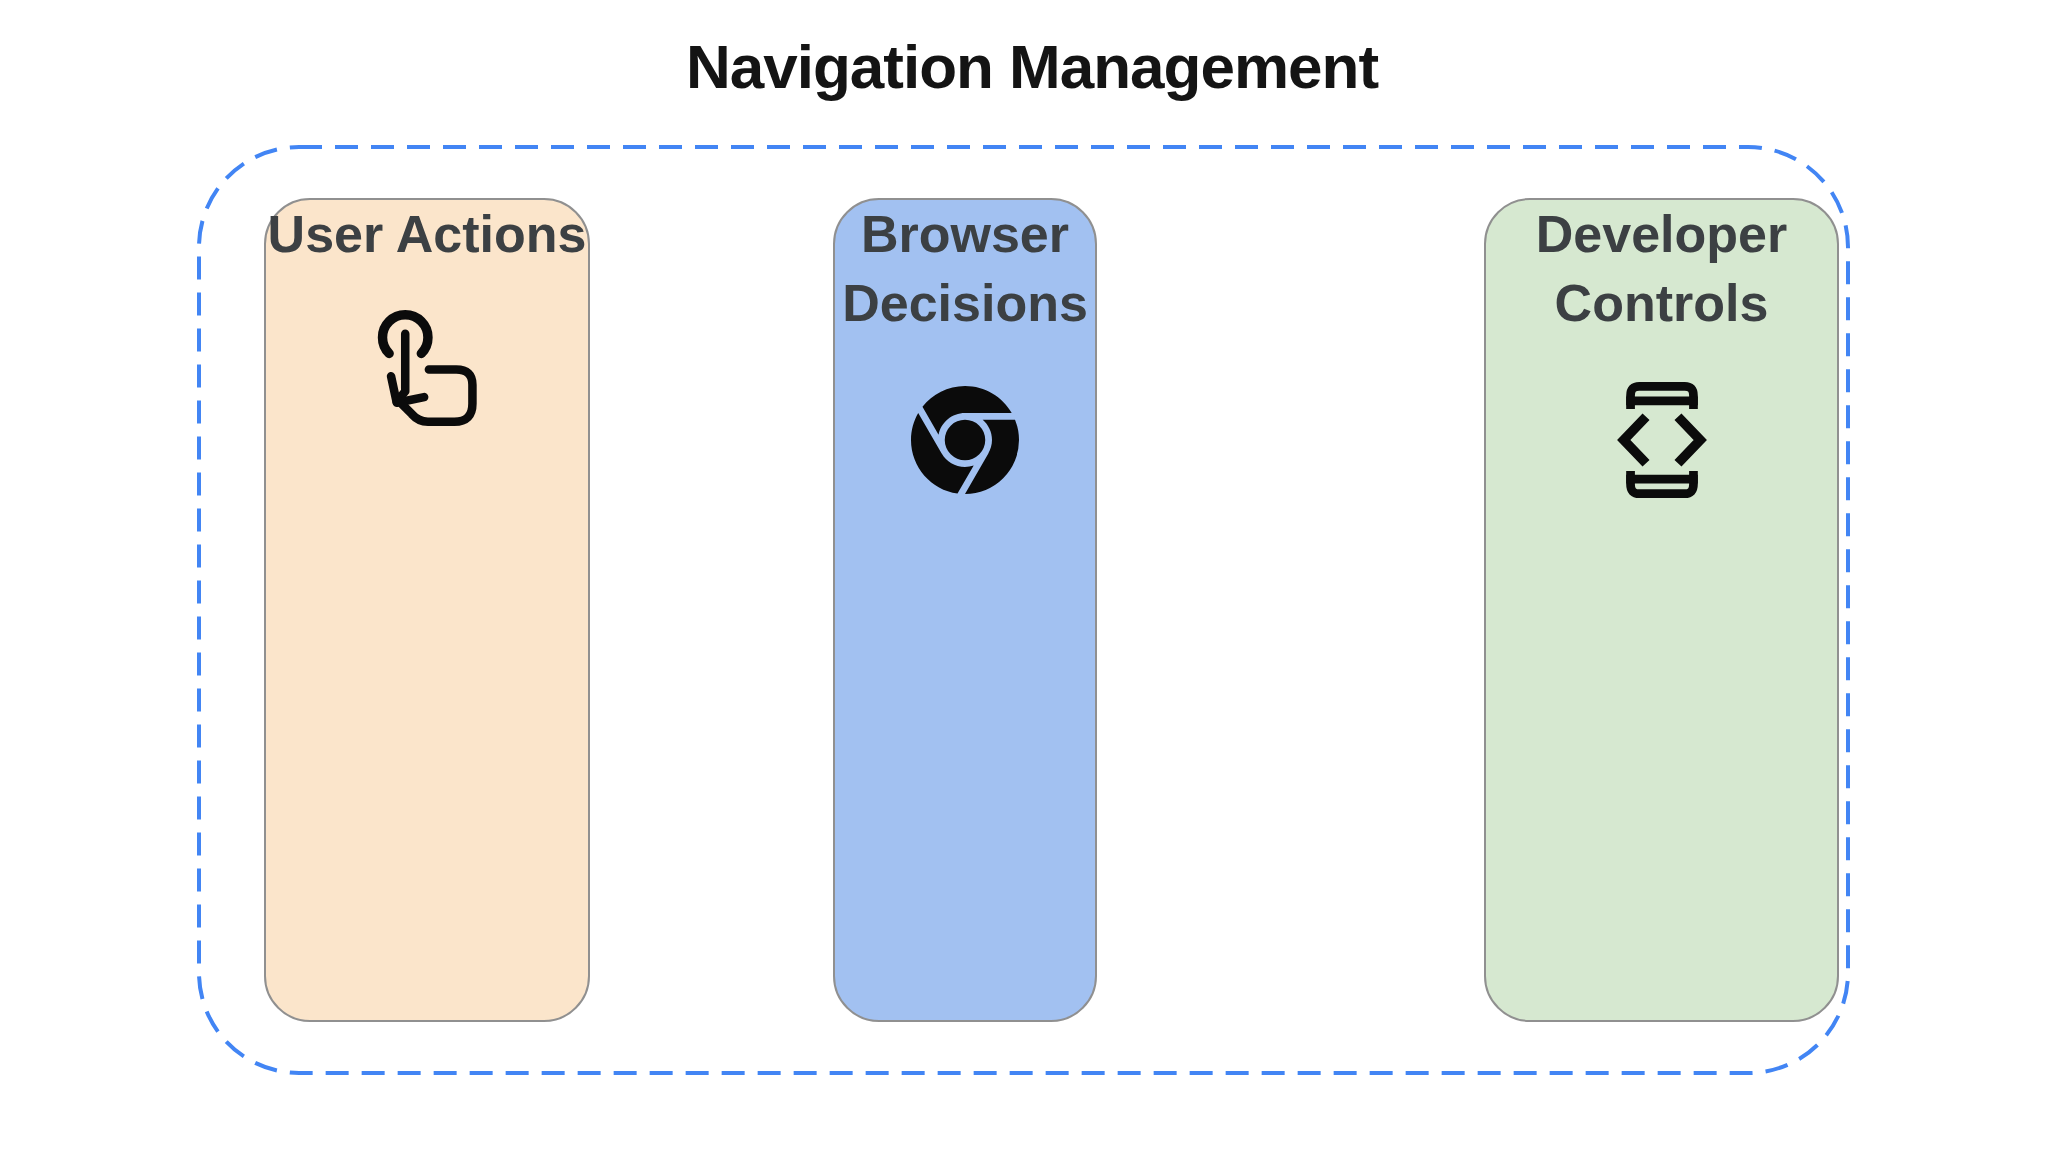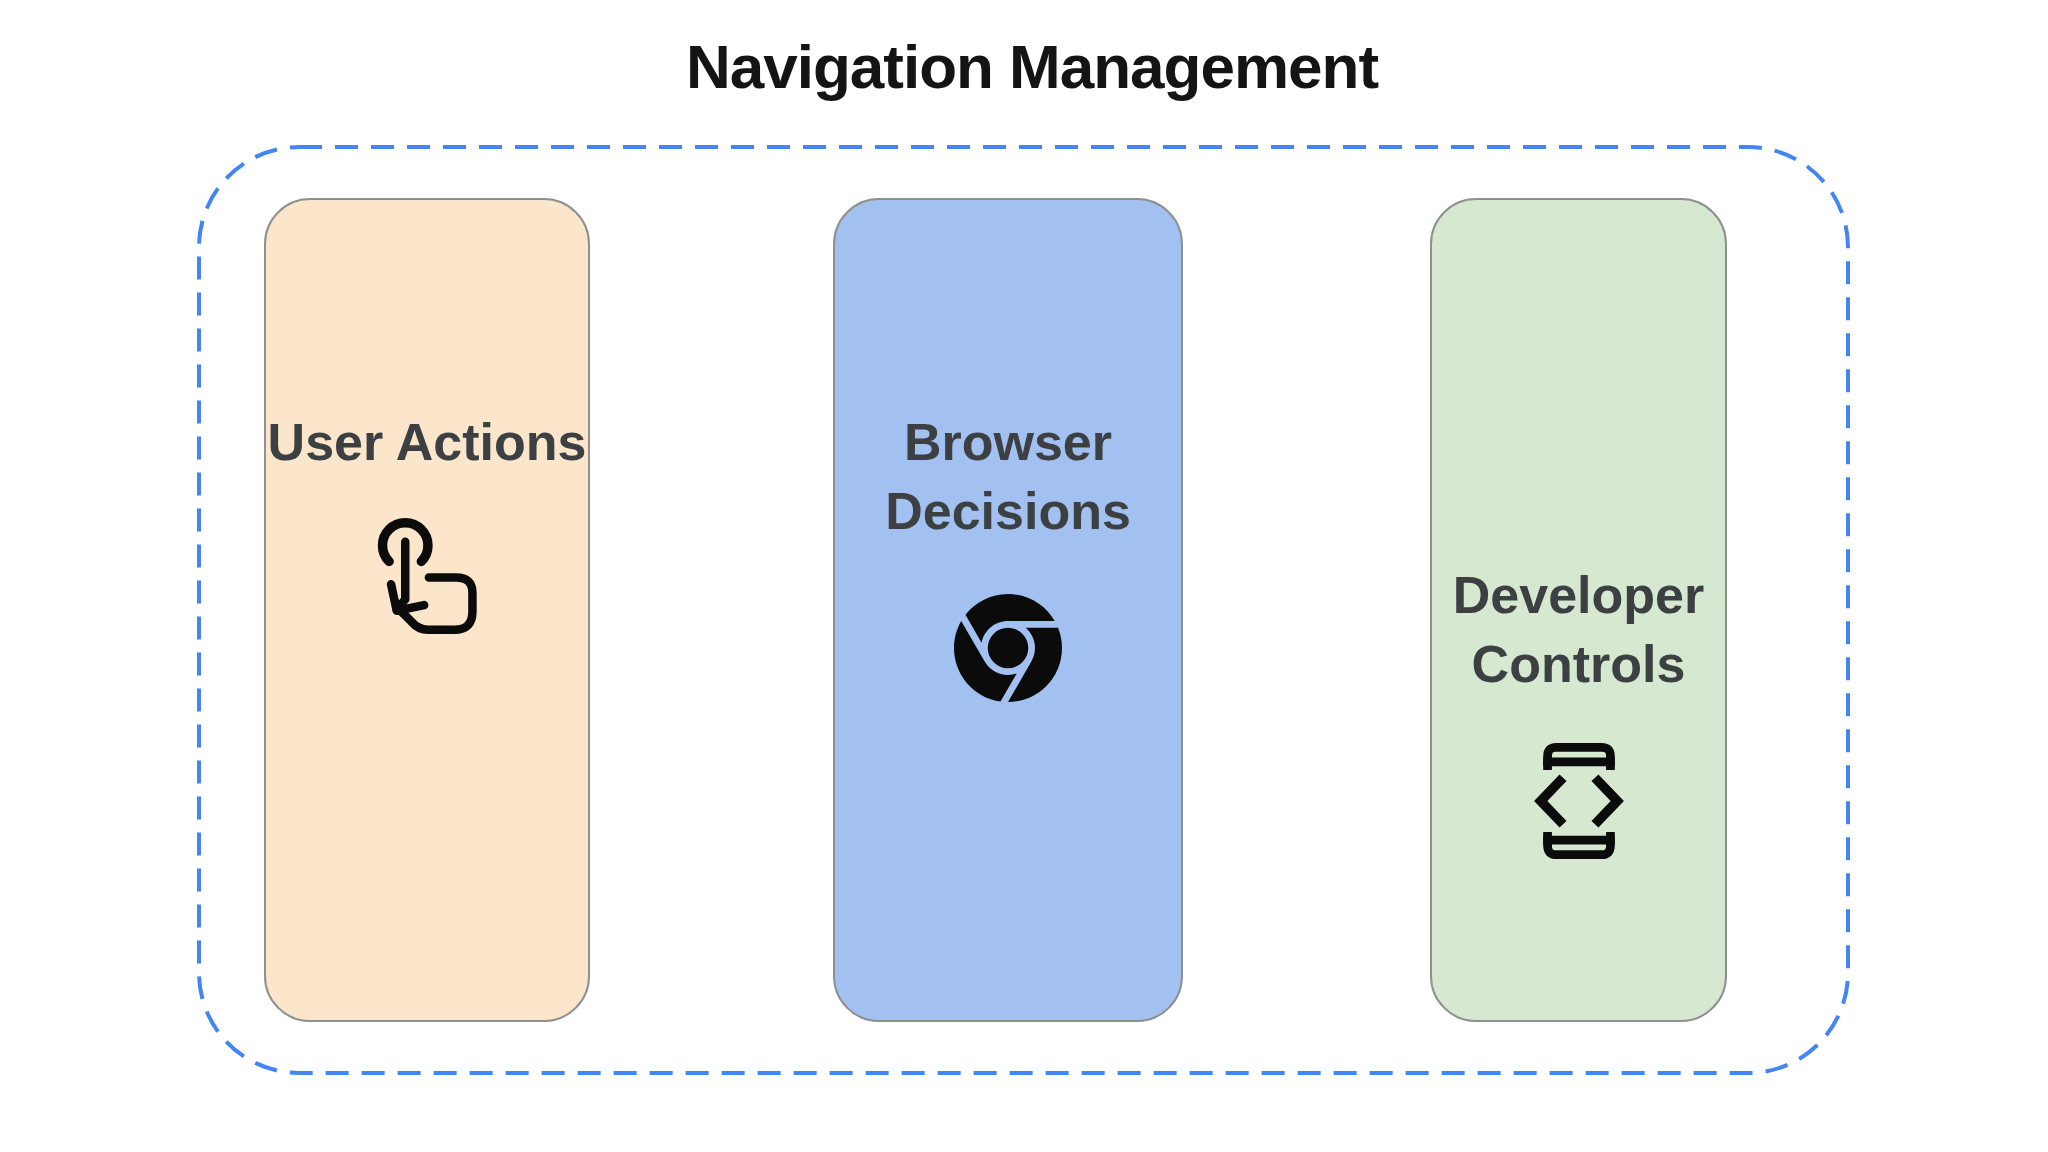--- a/index.html
+++ b/index.html
@@ -42,24 +42,23 @@
     top: 198px;
     height: 824px;
     border: 2px solid var(--card-border, #909090);
     border-radius: 46px;
     box-sizing: border-box;
     display: flex;
     flex-direction: column;
     align-items: center;
   }
   .card-1 { left: 264px; width: 326px; }
-  .card-2 { left: 833px; width: 350px; }
-  .card-3 { left: 1430px; width: 297px; justify-content: center; }
+  .card-2 { left: 833px; width: 264px; }
+  .card-3 { left: 1484px; width: 355px; }
   .card-label {
-    margin-top: 208px;
     font-size: 52px;
     line-height: 69px;
     font-weight: 700;
     text-align: center;
     color: var(--label-color, #3C4043);
   }
   .icon-wrap {
     margin-top: 36px;
     height: 132px;
     display: flex;

